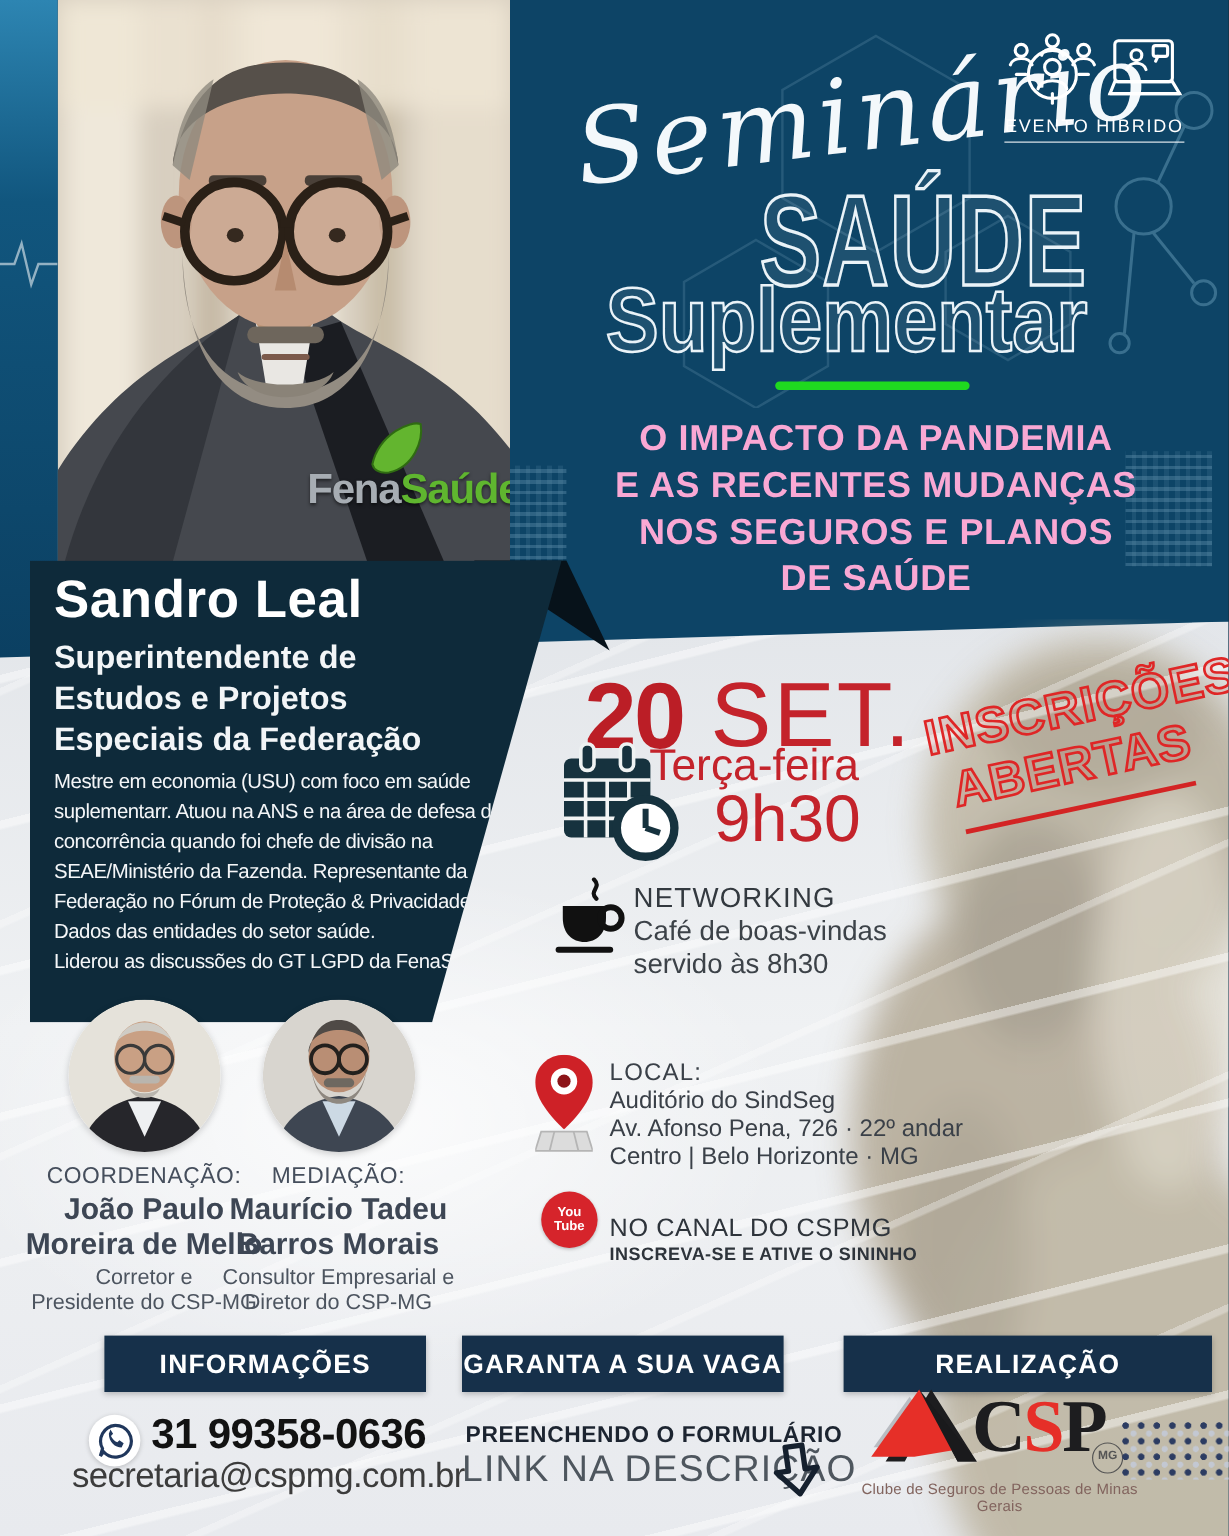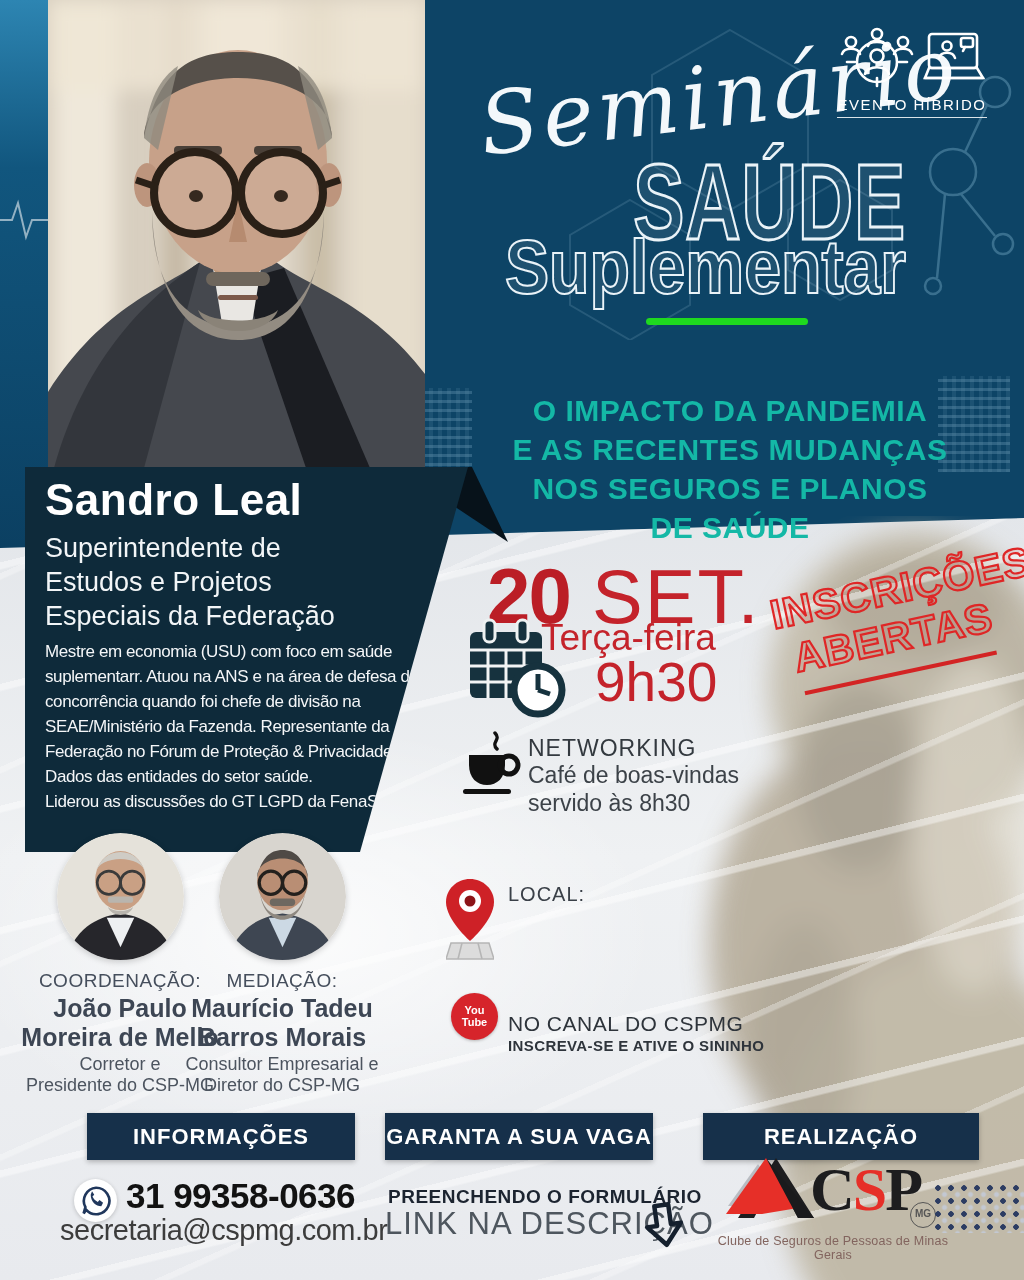--- a/index.html
+++ b/index.html
@@ -44,40 +44,40 @@
         text-shadow:0 2px 3px rgba(0,0,0,.55);}
   .fena .f1{color:#a7adb3;}
   .fena .f2{color:#5fb62f;}
   .fena svg{position:absolute;left:52px;top:-38px;}
 
   
   .bio{position:absolute;left:25px;top:467px;width:448px;height:385px;background:#0e2a3a;
        clip-path:polygon(0 0,443px 0,335px 100%,0 100%);color:#fff;}
   .bio .name{position:absolute;left:20px;top:8px;font-size:44px;font-weight:bold;letter-spacing:.5px;}
   .bio .role{position:absolute;left:20px;top:64px;font-size:27px;line-height:34px;
-             white-space:pre-line;font-weight:400;color:#f2f5f7;}
+             white-space:pre-line;font-weight:700;color:#f2f5f7;}
   .bio .text{position:absolute;left:20px;top:172px;width:396px;font-size:17px;line-height:25px;
              letter-spacing:-.4px;white-space:pre-line;color:#f4f6f8;}
   .shadow-tri{position:absolute;left:0;top:0;}
 
   
   .script-title{position:absolute;left:478px;top:40px;width:580px;
       font-family:"DejaVu Serif",serif;font-style:italic;font-size:86px;color:#f3f8fb;
       transform:rotate(-7deg);letter-spacing:4px;}
   .outline{font-weight:bold;color:rgba(255,255,255,.07);
       -webkit-text-stroke:2.5px #eaf3f8;text-stroke:2.5px #eaf3f8;}
   .title1{position:absolute;right:118px;top:140px;font-size:96px;letter-spacing:1px;
       transform:scale(.8,1.12);transform-origin:right top;}
   .title2{position:absolute;right:118px;top:224px;font-size:72px;letter-spacing:0;
       -webkit-text-stroke:2px #eaf3f8;transform:scale(.92,1.05);transform-origin:right top;}
   .green-line{position:absolute;left:646px;top:318px;width:162px;height:7px;
       background:#1fd91f;border-radius:4px;}
   .topic{position:absolute;left:440px;top:346px;width:580px;text-align:center;
-      font-size:30px;line-height:39px;font-weight:bold;color:#14b8a6;white-space:pre-line;
-      letter-spacing:.5px;margin-top:45px;}
+      font-size:30px;line-height:39px;font-weight:bold;color:#f9a8d4;white-space:pre-line;
+      letter-spacing:.5px;}
 
   
   .badge{position:absolute;right:32px;top:26px;width:160px;text-align:center;color:#fff;}
   .badge .label{margin-top:4px;font-size:15px;letter-spacing:1.5px;padding-bottom:4px;
       border-bottom:1.5px solid rgba(255,255,255,.85);display:inline-block;}
 
   
   .statue{position:absolute;right:0;top:516px;width:410px;height:764px;pointer-events:none;}
 
   
@@ -119,21 +119,21 @@
   .avatar{width:127px;height:127px;border-radius:50%;overflow:hidden;margin:0 auto;
       box-shadow:0 2px 6px rgba(0,0,0,.18);}
   .sec{margin-top:10px;font-size:19px;letter-spacing:.5px;color:#454e5c;}
   .pname{margin-top:2px;font-size:25px;line-height:29px;font-weight:bold;color:#3d4654;white-space:pre-line;}
   .prole{margin-top:2px;font-size:18px;line-height:21px;color:#4c545f;white-space:pre-line;}
 
   
   .btn{position:absolute;top:1113px;height:47px;background:#16304a;color:#fff;
       font-size:22px;font-weight:bold;letter-spacing:1px;text-align:center;line-height:47px;
       box-shadow:0 2px 5px rgba(0,0,0,.25);}
-  .b1{left:87px;width:268px;} .b2{left:385px;width:268px;} .b3{left:703px;width:276px;}
+  .b1{left:87px;width:268px;} .b2{left:385px;width:268px;} .b3{left:703px;width:307px;}
   .wa{position:absolute;left:74px;top:1179px;width:43px;height:43px;border-radius:50%;
       background:#fff;box-shadow:0 1px 4px rgba(0,0,0,.2);display:flex;align-items:center;justify-content:center;}
   .phone{position:absolute;left:126px;top:1176px;font-size:35px;font-weight:bold;color:#121212;letter-spacing:-.5px;}
   .email{position:absolute;left:60px;top:1214px;font-size:29px;color:#3c3c3c;letter-spacing:-.5px;text-align:center;}
   .cta1{position:absolute;left:388px;top:1186px;font-size:19px;font-weight:bold;color:#1c2430;letter-spacing:.5px;}
   .cta2{position:absolute;left:385px;top:1206px;font-size:31px;color:#4e565e;letter-spacing:1px;}
   .arrow{position:absolute;left:642px;top:1201px;transform:rotate(-8deg);}
   .csp{position:absolute;left:722px;top:1146px;width:210px;height:110px;}
   .csp-letters{position:absolute;left:88px;top:8px;font-size:62px;font-weight:bold;letter-spacing:-2px;
       font-family:"Liberation Serif",serif;}
@@ -243,20 +243,27 @@
       <line x1="274" y1="186" x2="292" y2="180" stroke="#2a2017" stroke-width="7"></line>
       <ellipse cx="148" cy="196" rx="7" ry="6" fill="#35291f"></ellipse>
       <ellipse cx="233" cy="196" rx="7" ry="6" fill="#35291f"></ellipse>
 
       <path d="M190,200 L181,242 L199,242 Z" fill="#b68b70"></path>
       <path d="M104,212 C108,306 146,340 190,340 C234,340 272,306 276,212 C276,286 244,326 190,328 C136,326 104,286 104,212 Z" fill="#938c82"></path>
       <rect x="158" y="272" width="64" height="14" rx="7" fill="#6e665c"></rect>
       <rect x="170" y="295" width="40" height="5" rx="2.5" fill="#7c5a4b"></rect>
       <path d="M150,310 C165,324 215,324 230,310 C220,338 160,338 150,310 Z" fill="#8a8378"></path>
     </svg>
+    <div class="fena">
+      <svg width="46" height="46" viewBox="0 0 40 40">
+        <path d="M2,32 C7,10 30,0 37,3 C39,15 32,34 14,38 C7,39 3,36 2,32 Z" fill="#63b52f" stroke="#2f6b12" stroke-width="1.5"></path>
+      </svg>
+      <span class="f1">Fena</span>
+        <span class="f2">Saúde</span>
+    </div>
   </div>
 
   <div class="script-title">Seminário</div>
   <div class="outline title1">SAÚDE</div>
   <div class="outline title2">Suplementar</div>
   <div class="green-line"></div>
   <div class="topic">O IMPACTO DA PANDEMIA
 E AS RECENTES MUDANÇAS
 NOS SEGUROS E PLANOS
 DE SAÚDE</div>
@@ -341,20 +348,23 @@
 
   <svg class="pin" width="48" height="90" viewBox="0 0 48 90">
     <polygon points="5,64 43,64 48,80 0,80" fill="#dcdcdc" stroke="#b5b5b5" stroke-width="1.5"></polygon>
     <line x1="16" y1="64" x2="12" y2="80" stroke="#b5b5b5" stroke-width="1.5"></line>
     <line x1="32" y1="64" x2="36" y2="80" stroke="#b5b5b5" stroke-width="1.5"></line>
     <path d="M24,0 C37,0 48,10 48,23 C48,41 24,62 24,62 C24,62 0,41 0,23 C0,10 11,0 24,0 Z" fill="#ce2127"></path>
     <circle cx="24" cy="22" r="11" fill="#fff"></circle>
       <circle cx="24" cy="22" r="5.5" fill="#8c1418"></circle>
   </svg>
   <div class="loc-l">LOCAL:</div>
+  <div class="loc-a">Auditório do SindSeg
+Av. Afonso Pena, 726 · 22º andar
+Centro | Belo Horizonte · MG</div>
 
   <div class="yt">
     <span>You</span>
     <span>Tube</span>
   </div>
   <div class="st2">NO CANAL DO CSPMG</div>
   <div class="st3">INSCREVA-SE E ATIVE O SININHO</div>
 
   <div class="person p1">
     <div class="avatar">

